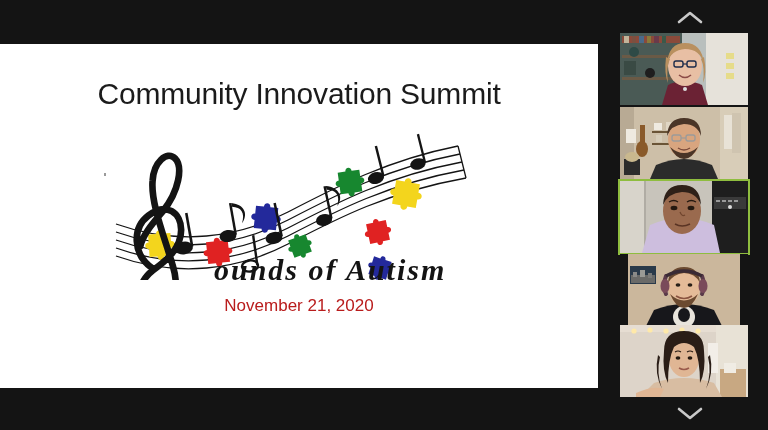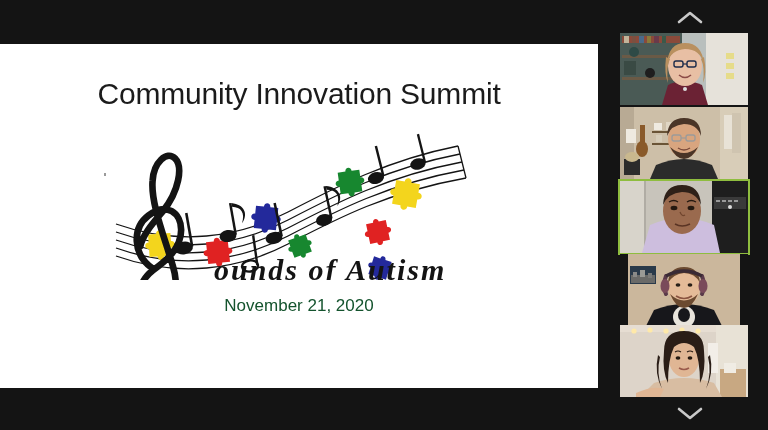--- a/index.html
+++ b/index.html
@@ -40,21 +40,21 @@
     letter-spacing: -0.2px;
     font-family: "Liberation Sans", sans-serif;
   }
   #slide-date {
     position: absolute;
     left: 0; right: 0;
     top: 252px;
     text-align: center;
     font-size: 17px;
     font-weight: 400;
-    color: #14532d;
+    color: #b91c1c;
     font-family: "Liberation Sans", sans-serif;
   }
   #logo-wrap {
     position: absolute;
     left: 88px; top: 76px;
     width: 400px; height: 160px;
   }
   #logo-wrap svg { display: block; width: 100%; height: 100%; }
   .tiny-mark {
     position: absolute;

